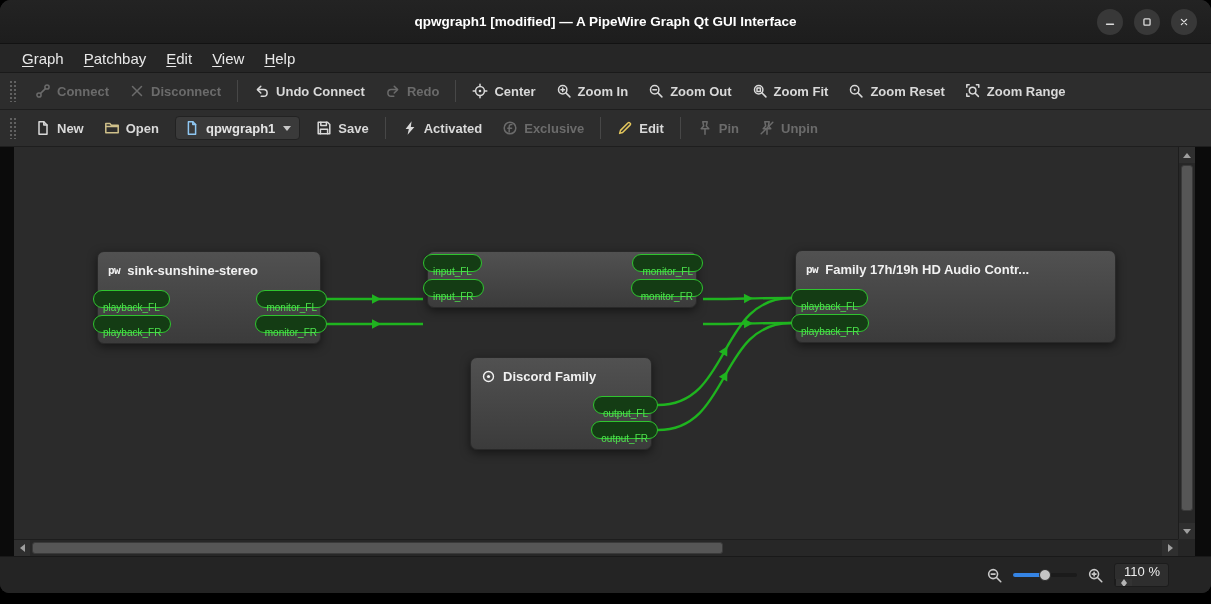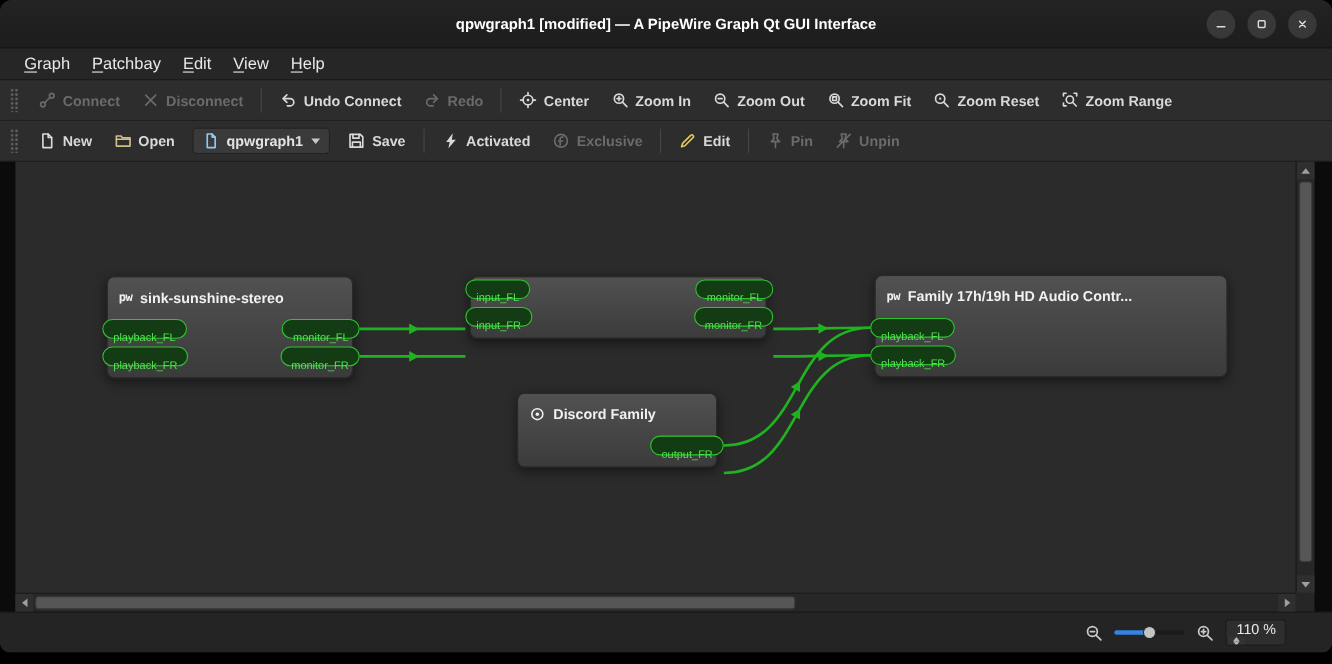--- a/index.html
+++ b/index.html
@@ -426,20 +426,24 @@
             <span class="icon">
               <svg viewBox="0 0 16 16" fill="none" stroke="currentColor" stroke-width="1.5" stroke-linecap="round" stroke-linejoin="round">
                 <circle cx="8" cy="8" r="5.3"></circle>
                 <circle cx="8" cy="8" r="1.7" fill="currentColor" stroke="none"></circle>
               </svg>
             </span>
             <span>Discord Family</span>
           </div>
           <div class="port-row">
             <div class="pill-spacer"></div>
+            <div class="pill out">output_FL</div>
+          </div>
+          <div class="port-row">
+            <div class="pill-spacer"></div>
             <div class="pill out">output_FR</div>
           </div>
         </div>
       </div>
 
     <div class="vscroll">
       <div class="sb-btn">
           <div class="arr-up"></div>
         </div>
       <div class="sb-track-v">

